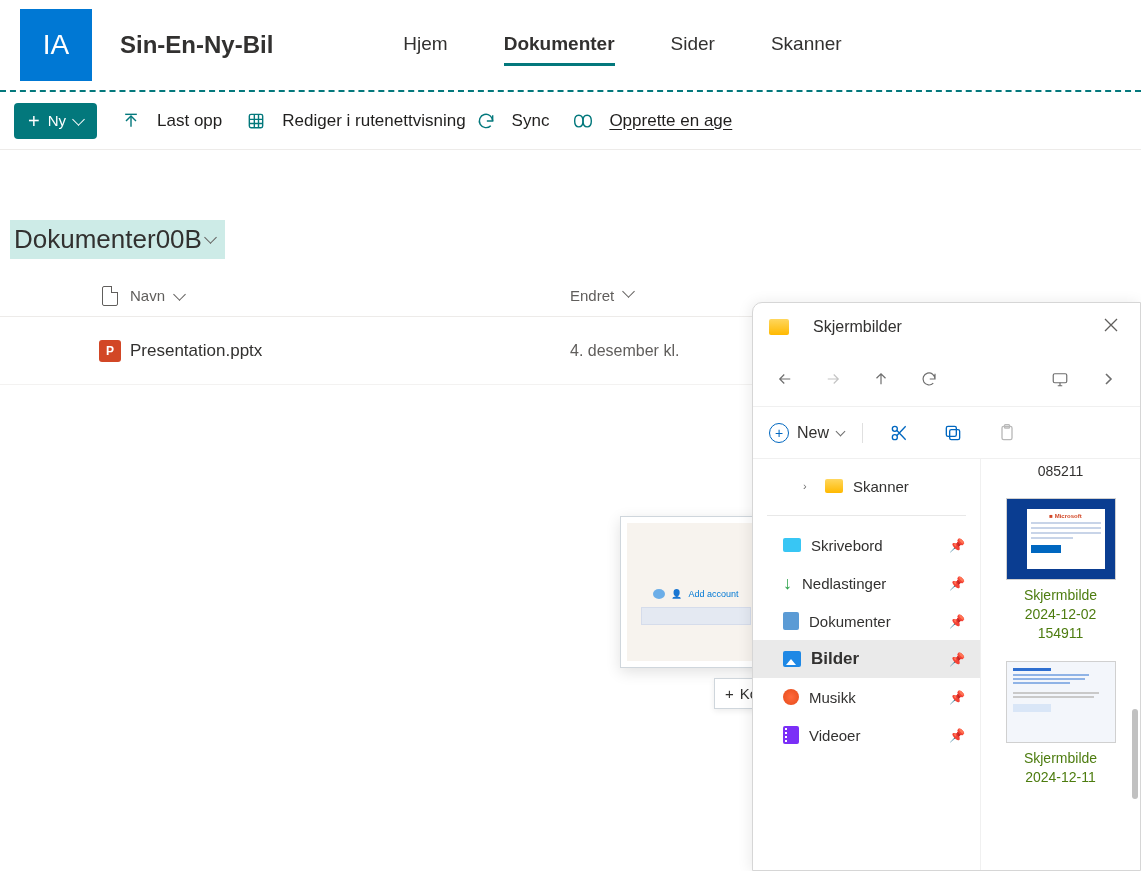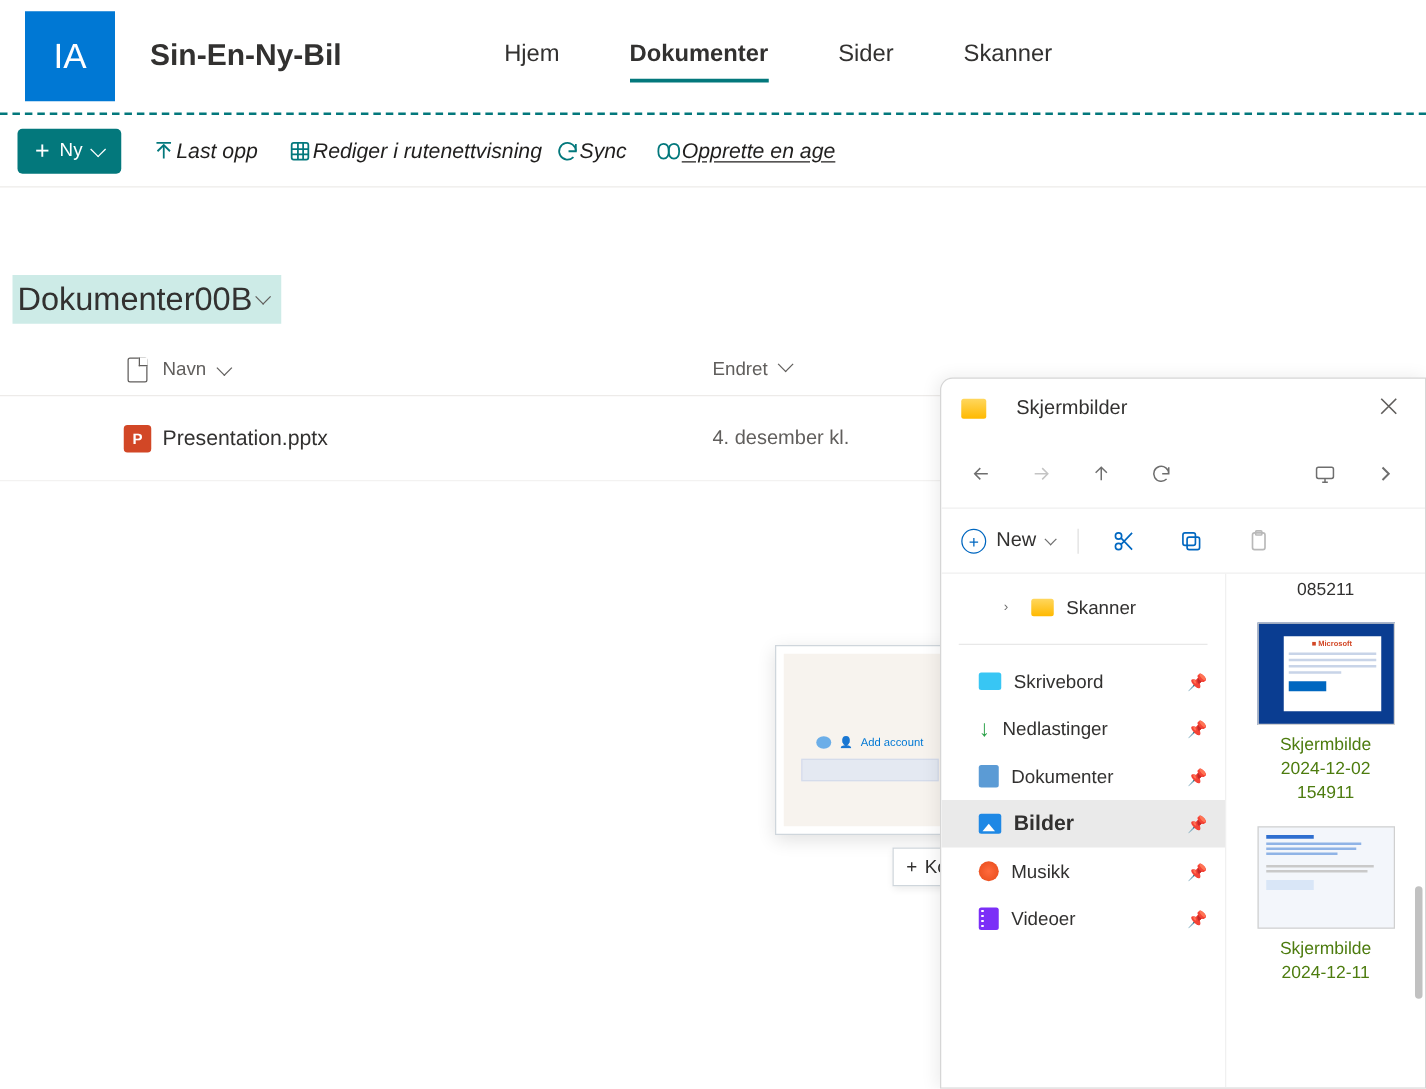--- a/index.html
+++ b/index.html
@@ -75,25 +75,24 @@
   padding: 0 14px;
   display: flex;
   align-items: center;
   gap: 8px;
   cursor: pointer;
   font-size: 15px;
 }
 .cmd-item {
   display: flex;
   align-items: flex-start;
-  gap: 0;
+  gap: 16px;
   cursor: pointer;
   font-size: 17px;
   color: #201f1e;
-  font-style: italic;
 }
 .cmd-item .icn { color: #03787c; }
 .cmd-item.link-style span { text-decoration: underline; text-underline-offset: 3px; }
 
 
 .library-title-wrap {
   padding: 70px 10px 16px 10px;
 }
 .library-title {
   display: inline-flex;

